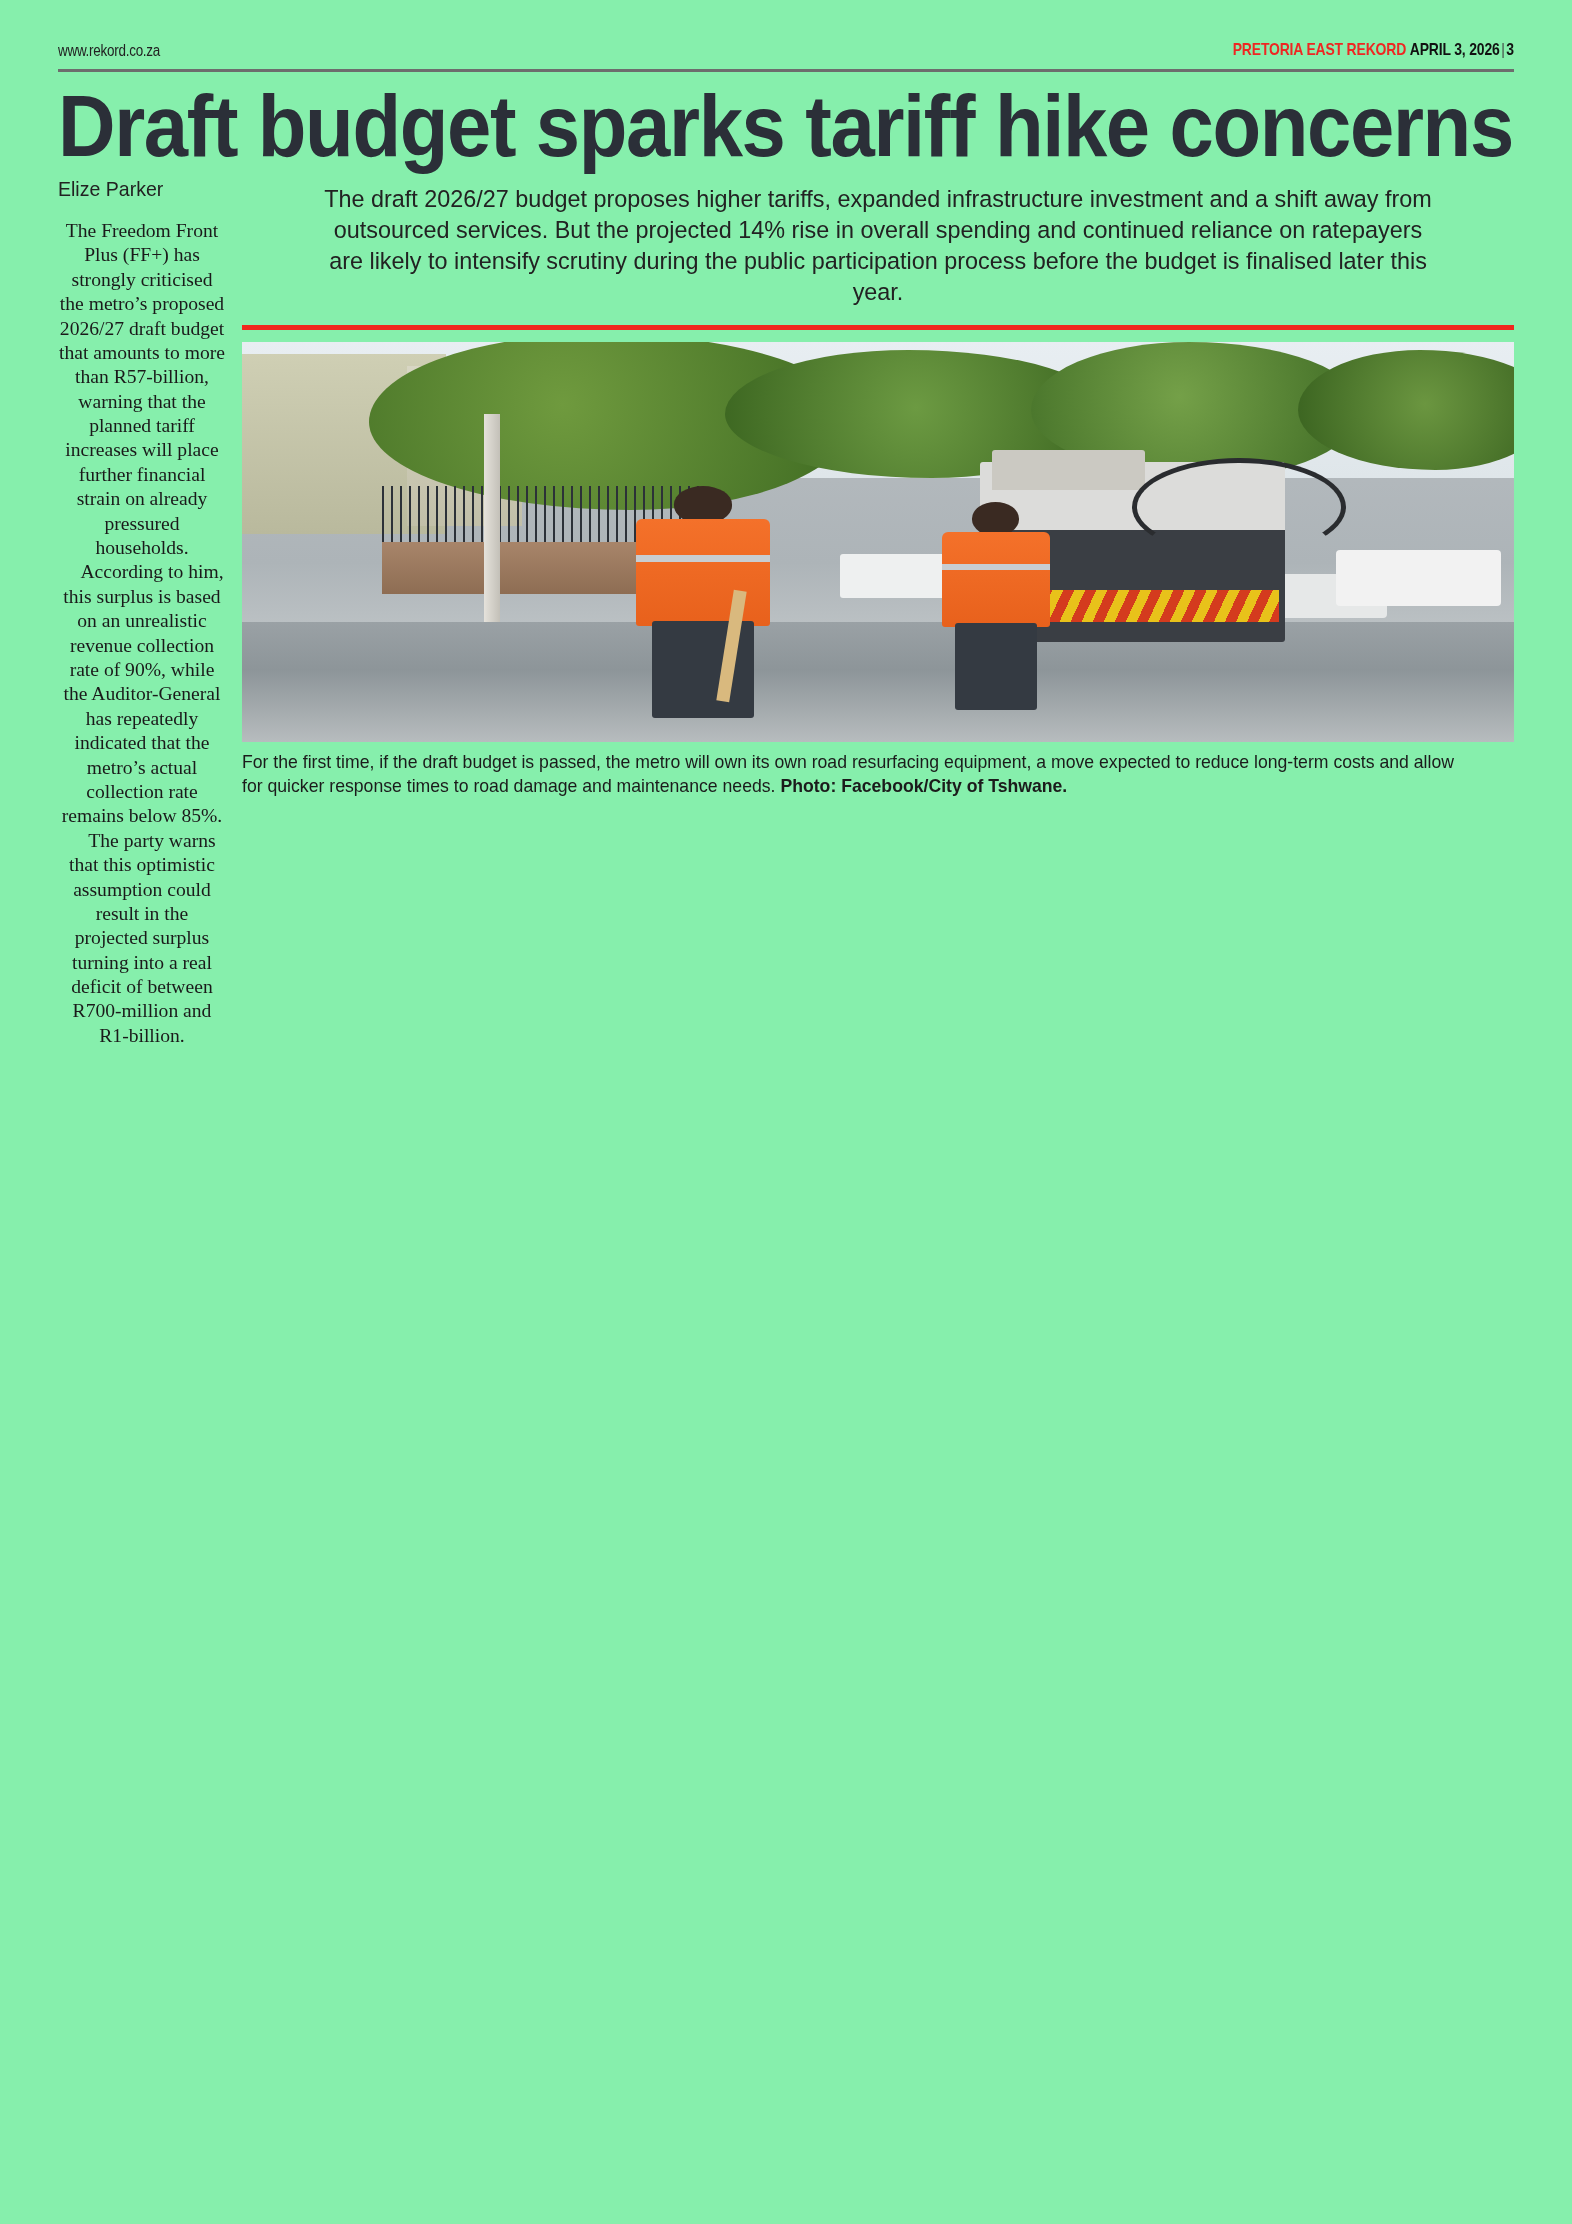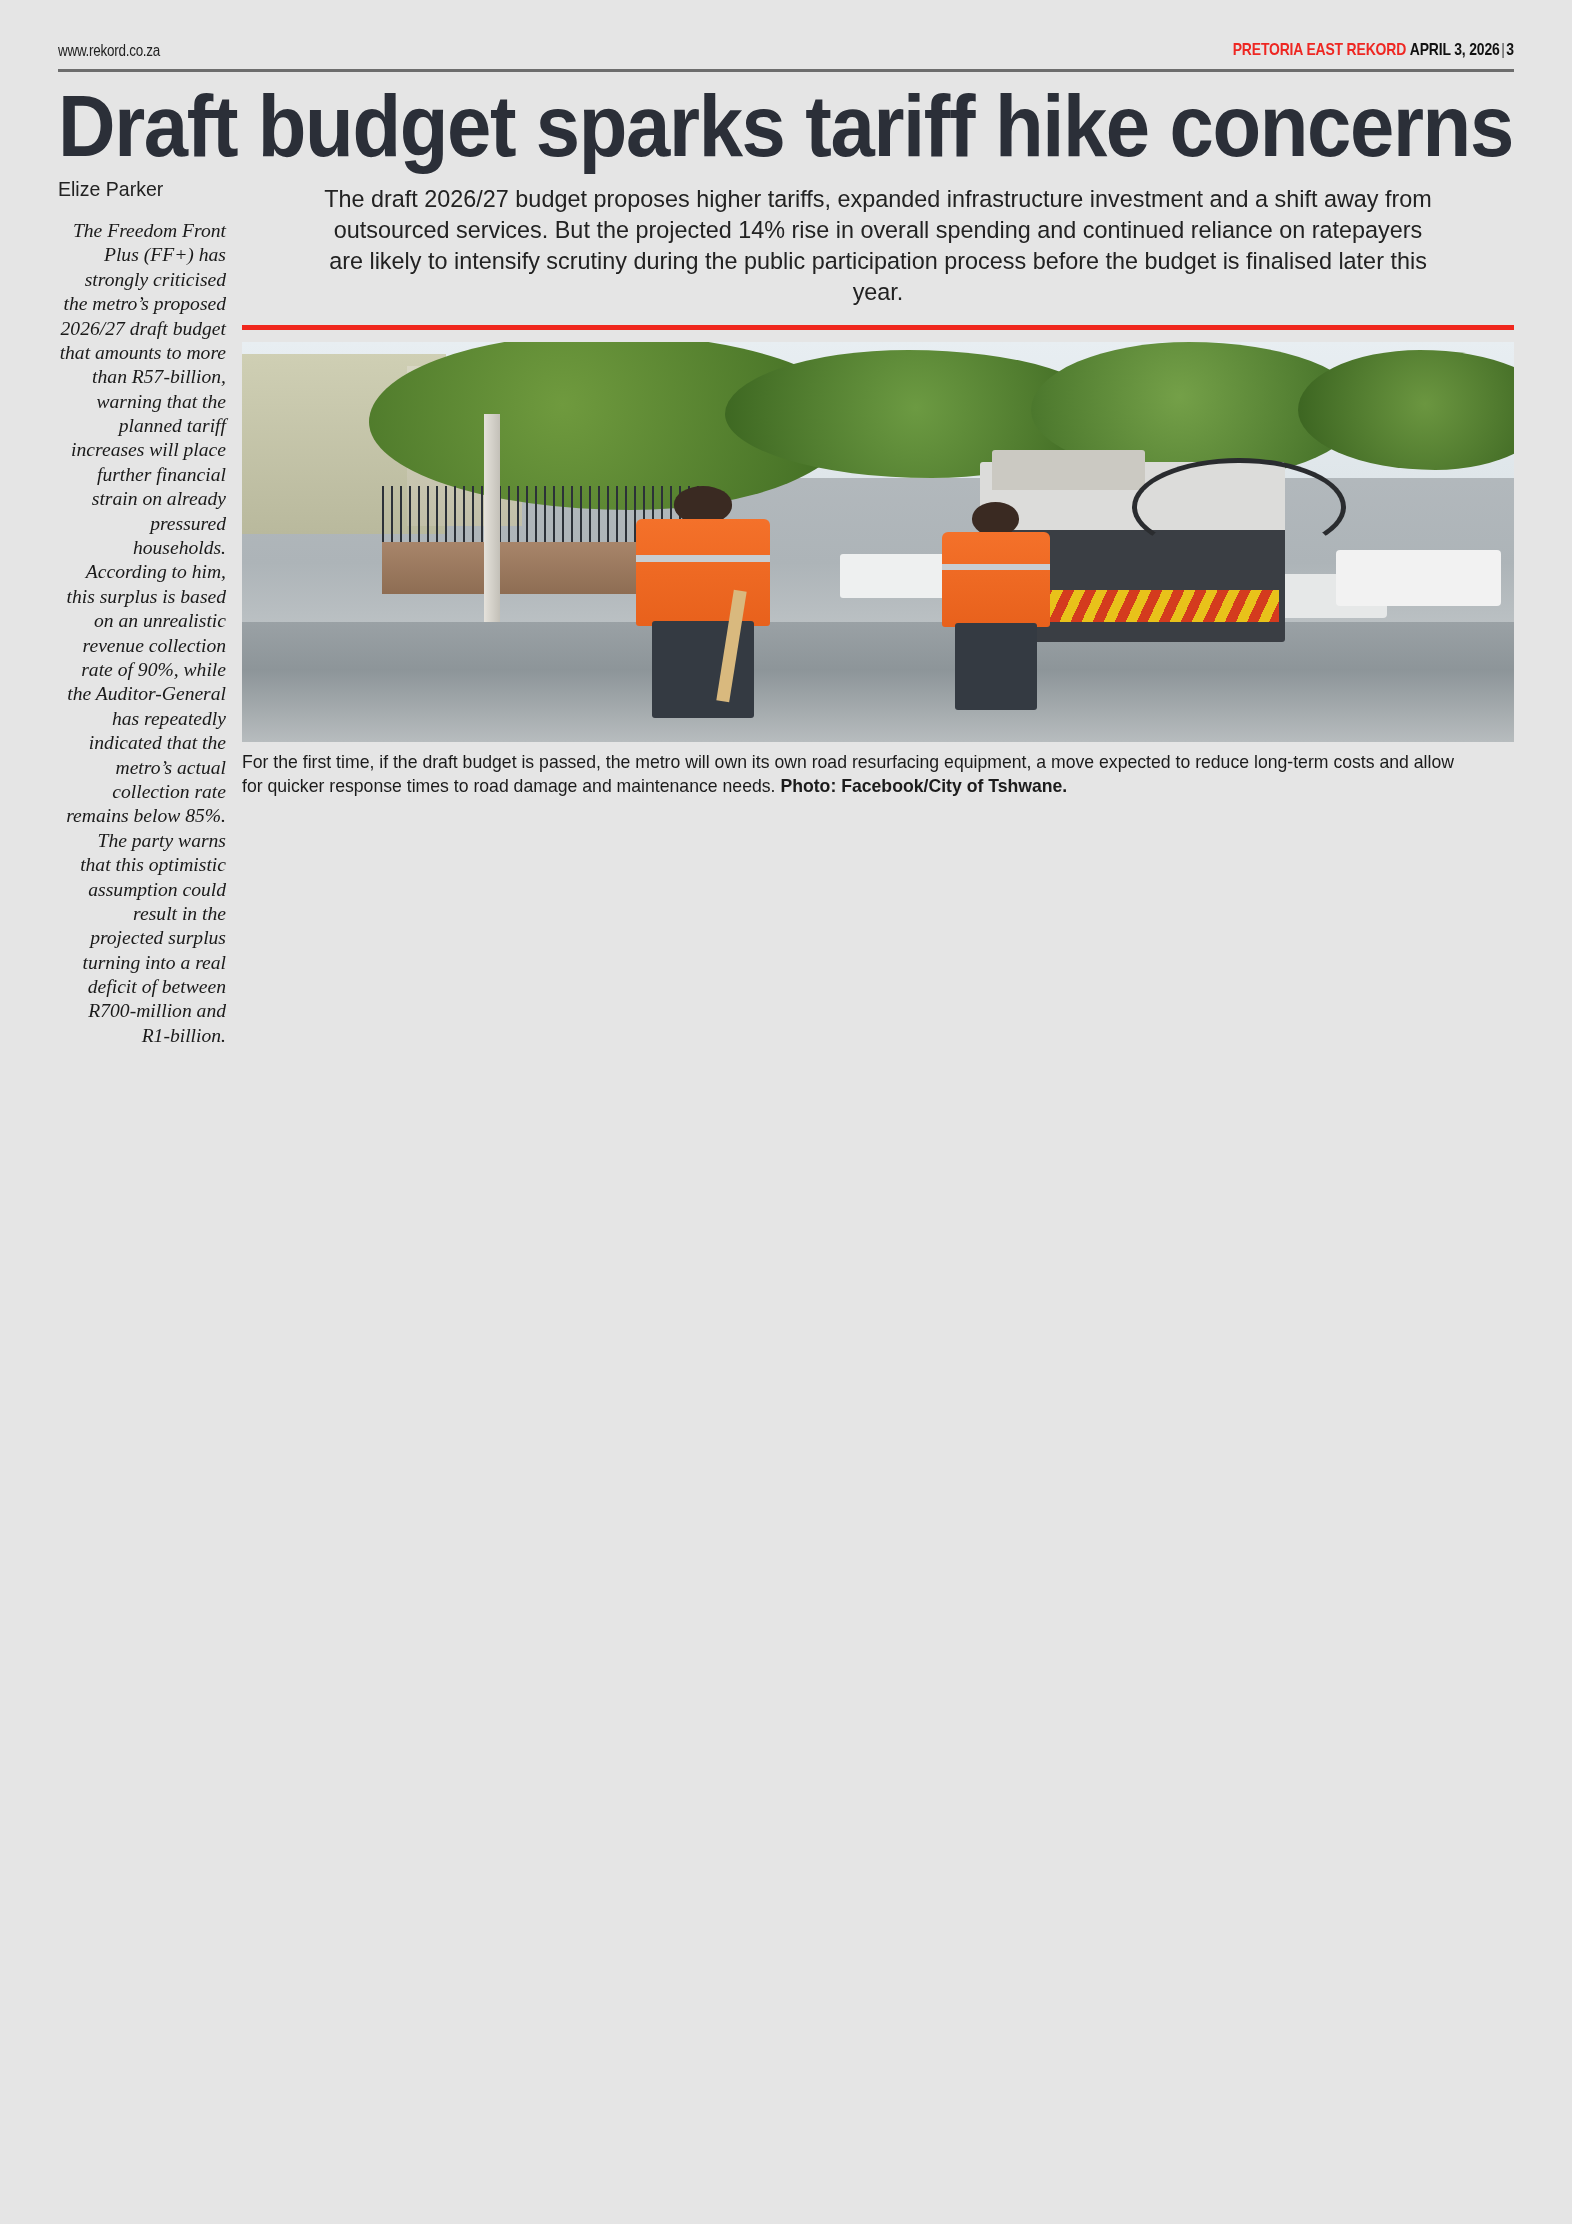--- a/index.html
+++ b/index.html
@@ -7,21 +7,21 @@
     width:1572px;height:2224px;
     font-family:"Liberation Serif", serif;
     color:#1a1a1a;
     -webkit-font-smoothing:antialiased;
   }
   .page{
     position:relative;
     width:1572px;height:2224px;
     box-sizing:border-box;
     padding:0 58px;
-    background:#e5e5e5;
+    background:#86efac;
     overflow:hidden;
   }
 
   
   .masthead{
     display:flex;align-items:flex-end;justify-content:space-between;
     padding-top:40px;
     font-family:"Liberation Sans", sans-serif;
   }
   .mh-url{
@@ -58,23 +58,22 @@
     font-size:21px;
     color:#222;
     margin:0 0 18px 0;
     transform:scaleX(.93);
     transform-origin:left top;
   }
   p.body{
     margin:0;
     font-size:19.6px;
     line-height:1.245;
-    text-align:right;
+    text-align:center;
     hyphens:none;
-    font-style:italic;
   }
   p.body + p.body{text-indent:20px;}
 
   
   .art1-top{
     display:flex;
     gap:0;
     margin-top:10px;
   }
   .col-narrow{

